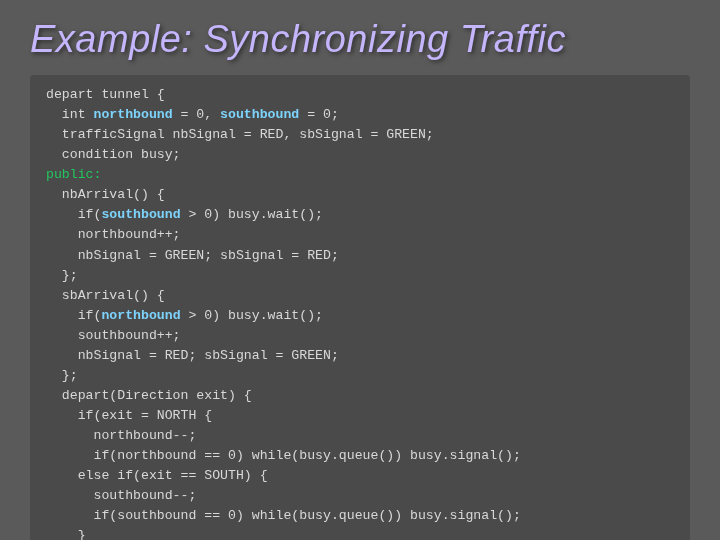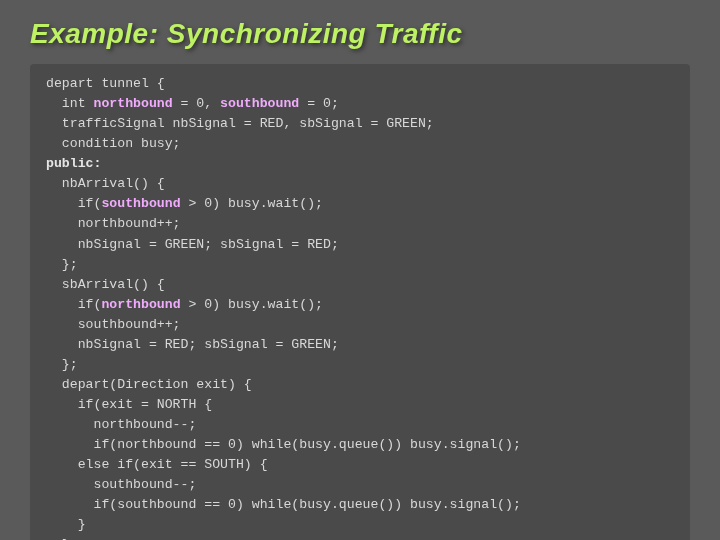--- a/index.html
+++ b/index.html
@@ -14,42 +14,42 @@
 
     .slide {
       width: 720px;
       height: 540px;
       background: #5a5a5a;
       position: relative;
       padding: 18px 30px 20px 30px;
     }
 
     .title {
-      font-size: 28px;
-      font-weight: bold;
-      color: #bef264;
+      font-size: 38px;
+      font-weight: normal;
+      color: #c4b5fd;
       text-shadow: 2px 2px 4px rgba(0,0,0,0.5);
       margin-bottom: 14px;
       font-style: italic;
       letter-spacing: 0.5px;
     }
 
     .code-block {
       background: #4a4a4a;
       padding: 10px 16px;
       border-radius: 4px;
       font-family: 'Courier New', Courier, monospace;
       font-size: 13.2px;
       line-height: 1.52;
       color: #e8e8e8;
       white-space: pre;
     }
 
-    .kw { color: #e5e5e5; font-weight: bold; }
-    .hl { color: #f0abfc; font-weight: bold; }
+    .kw { color: #22c55e; font-weight: normal; }
+    .hl { color: #7dd3fc; font-weight: bold; }
     .normal { color: #d8d8d8; }
   </style>
 </head>
 <body>
 
 <div class="slide">
   <div class="title">Example: Synchronizing Traffic</div>
   <div class="code-block"><span class="normal">depart tunnel {
   int </span><span class="hl">northbound</span><span class="normal"> = 0, </span><span class="hl">southbound</span><span class="normal"> = 0;
   trafficSignal nbSignal = RED, sbSignal = GREEN;

